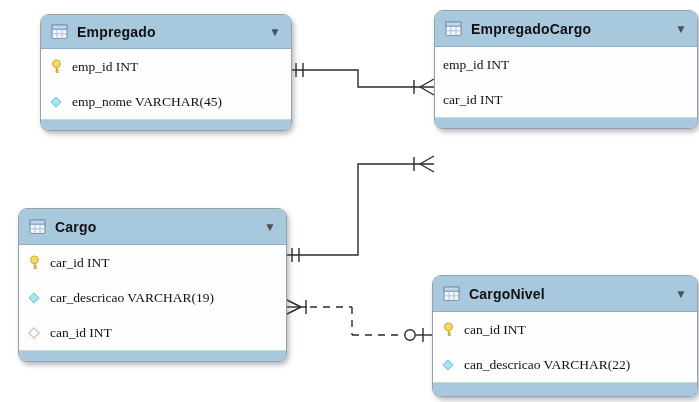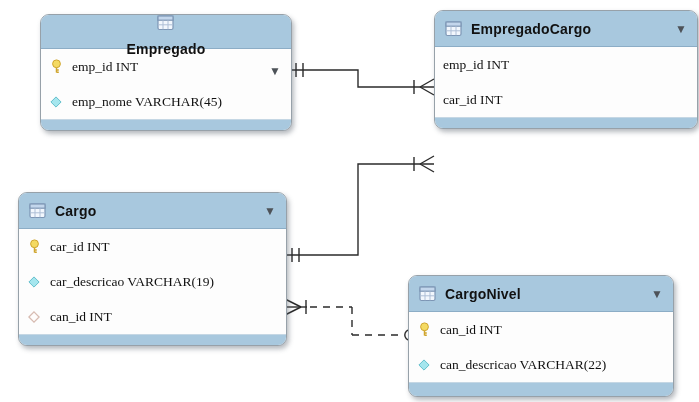--- a/index.html
+++ b/index.html
@@ -9,21 +9,21 @@
   }
   .table{
     position:absolute;border:1px solid #97a1a9;border-radius:9px;
     background:#fdfdfd;box-shadow:2px 3px 5px rgba(90,100,110,.45);
   }
   .thead{
     height:36px;display:flex;align-items:center;gap:8px;padding:0 10px;
     background:#a8c8de;border-radius:8px 8px 0 0;border-bottom:1px solid #8cadc6;
     box-sizing:border-box;
   }
-  .thead-sm{height:34px;flex-direction:column;}
+  .thead-sm{height:34px;}
   .tname{font-weight:bold;font-size:14px;letter-spacing:.2px;}
   .collapse{margin-left:auto;color:#4d5258;font-size:12px;line-height:1;cursor:pointer;}
   .tbody{background:#fdfdfd;}
   .trow{height:35px;display:flex;align-items:center;gap:9px;padding:0 8px;font-size:13.5px;box-sizing:border-box;}
   .clabel{white-space:nowrap;font-family:Liberation Serif, serif;}
   .tfoot{height:10px;background:#a8c8de;border-radius:0 0 8px 8px;border-top:1px solid #c5d7e4;}
   .tfoot-lg{height:13px;}
   .cicon{display:inline-flex;width:14px;justify-content:center;flex:0 0 14px;}
   .ticon{display:inline-flex;flex:0 0 18px;}
   
@@ -118,21 +118,21 @@
       <div class="trow">
         <span class="clabel">emp_id INT</span>
       </div>
       <div class="trow">
         <span class="clabel">car_id INT</span>
       </div>
     </div>
     <div class="tfoot"></div>
   </div>
 
-  <div class="table" style="left:18px;top:192px;width:267px">
+  <div class="table" style="left:18px;top:208px;width:267px">
     <div class="thead">
       <span class="ticon">
         <svg width="18" height="16" viewBox="0 0 18 16">
             <rect x="1" y="1" width="15" height="13.5" rx="1.5" fill="#f2f7fd" stroke="#7d96b5" stroke-width="1.2"></rect>
             <rect x="1" y="1" width="15" height="4.2" fill="#c3d6ec" stroke="#7d96b5" stroke-width="1.2"></rect>
             <line x1="6" y1="5.4" x2="6" y2="14.3" stroke="#aebfd6"></line>
             <line x1="11" y1="5.4" x2="11" y2="14.3" stroke="#aebfd6"></line>
             <line x1="1.6" y1="9.8" x2="15.4" y2="9.8" stroke="#aebfd6"></line>
           </svg>
       </span>
@@ -162,21 +162,21 @@
           <svg width="12" height="12" viewBox="0 0 12 12">
               <path d="M6 0.9 L11.1 6 L6 11.1 L0.9 6 Z"></path>
             </svg>
         </span>
         <span class="clabel">can_id INT</span>
       </div>
     </div>
     <div class="tfoot"></div>
   </div>
 
-  <div class="table" style="left:408px;top:275px;width:264px">
+  <div class="table" style="left:432px;top:275px;width:264px">
     <div class="thead">
       <span class="ticon">
         <svg width="18" height="16" viewBox="0 0 18 16">
             <rect x="1" y="1" width="15" height="13.5" rx="1.5" fill="#f2f7fd" stroke="#7d96b5" stroke-width="1.2"></rect>
             <rect x="1" y="1" width="15" height="4.2" fill="#c3d6ec" stroke="#7d96b5" stroke-width="1.2"></rect>
             <line x1="6" y1="5.4" x2="6" y2="14.3" stroke="#aebfd6"></line>
             <line x1="11" y1="5.4" x2="11" y2="14.3" stroke="#aebfd6"></line>
             <line x1="1.6" y1="9.8" x2="15.4" y2="9.8" stroke="#aebfd6"></line>
           </svg>
       </span>

